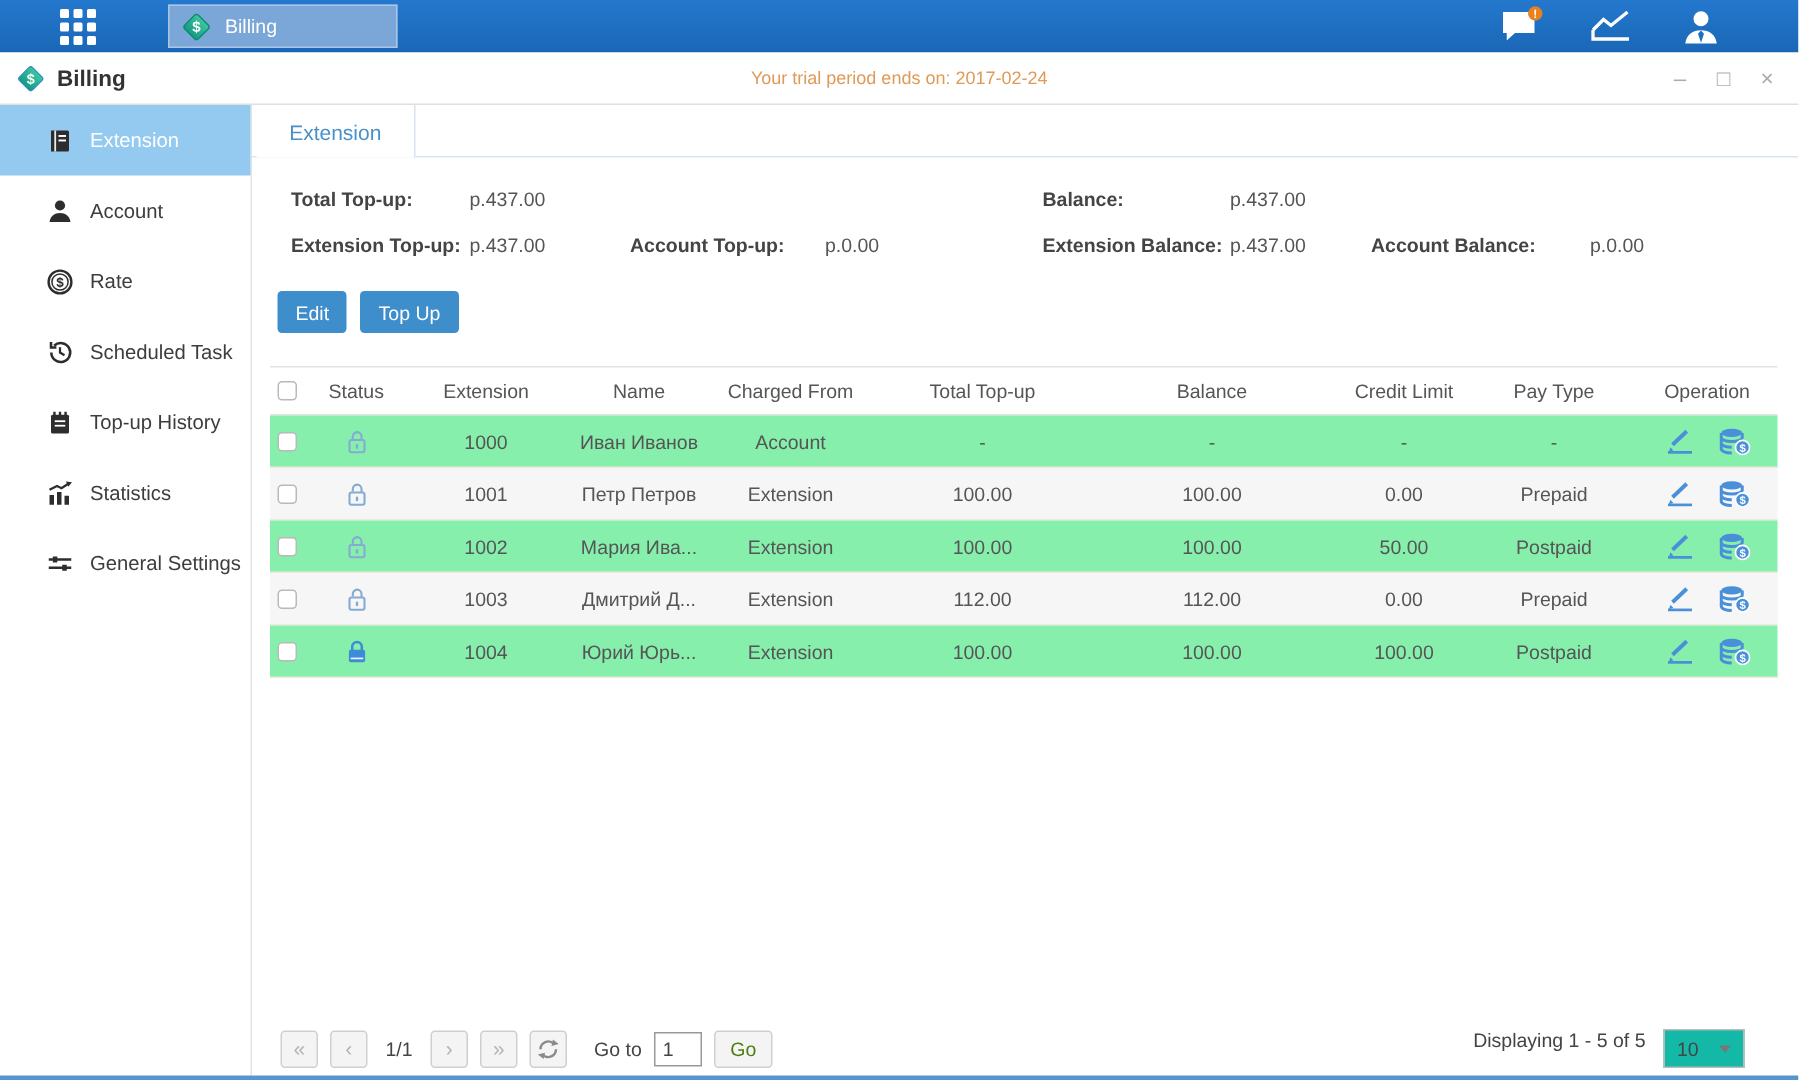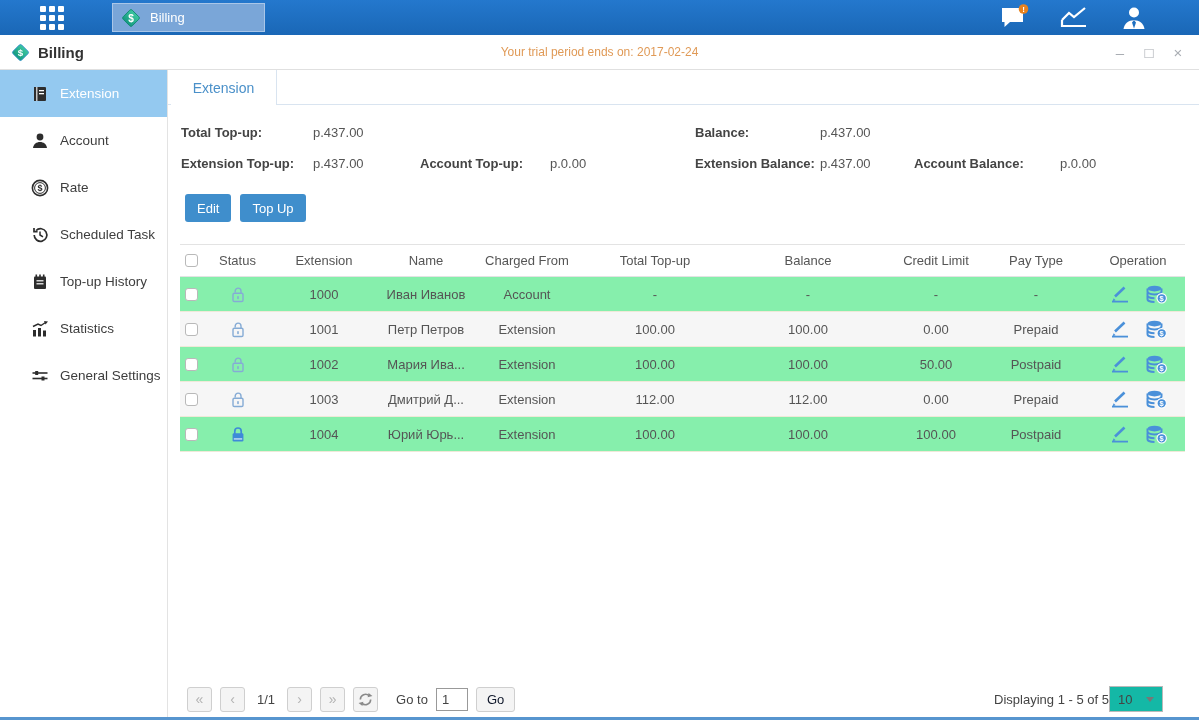--- a/index.html
+++ b/index.html
@@ -31,21 +31,21 @@
   
   .tabstrip { height:35px; position:relative; display:flex; padding-left:3px; }
   .tabstrip::after { content:""; position:absolute; left:0; right:0; bottom:0; height:1px; background:#d9e4f0; }
   .tab { width:106px; height:35px; background:#fff; border-right:1px solid #d9e4f0; display:flex; align-items:center; justify-content:center; color:#4a90c9; font-size:14px; position:relative; z-index:1; cursor:pointer; }
   
   .summary { position:relative; height:78px; margin-top:11px; }
   .summary span { position:absolute; white-space:nowrap; }
   .s-label { font-weight:bold; color:#444; }
   .s-value { color:#555; }
   .r1 { top:9px; } .r2 { top:40px; }
-  .p1l{left:13px;text-align:center;} .p1v{left:145px;} .p2l{left:252px;} .p2v{left:382px;}
+  .p1l{left:26px;text-align:center;} .p1v{left:145px;} .p2l{left:252px;} .p2v{left:382px;}
   .p3l{left:527px;} .p3v{left:652px;} .p4l{left:746px;} .p4v{left:892px;}
   
   .btnrow { margin:0 0 0 17px; display:flex; gap:9px; }
   .btn-blue { background:#3f8ecc; color:#fff; border:none; height:28px; padding:0 12px; font-size:13px; border-radius:3px; cursor:pointer; font-family:inherit; }
   
   .table { margin:22px 0 0 12px; width:1005px; color:#555; }
   .thead { display:flex; align-items:center; height:33px; border-top:1px solid #e3e3e3; border-bottom:1px solid #e3e3e3; }
   .trow { display:flex; align-items:center; height:35px; border-bottom:1px solid #efe9d8; background:#86efac; }
   .trow.alt { background:#f6f6f6; }
   .c { display:flex; align-items:center; justify-content:center; text-align:center; }
@@ -60,22 +60,22 @@
   .c-pay { width:110px; }
   .c-op { width:94px; gap:16px; }
   .checkbox { width:13px; height:13px; border:1px solid #b9b9b9; border-radius:3px; background:#fff; cursor:pointer; }
   .op-icon { cursor:pointer; display:flex; }
   
   .pager { position:absolute; left:19px; right:36px; bottom:5px; height:26px; display:flex; align-items:center; }
   .pg-btn { width:25px; height:25px; border:1px solid #cfcfcf; background:#f4f4f4; border-radius:3px; display:flex; align-items:center; justify-content:center; color:#b3b3b3; font-size:14px; cursor:pointer; margin-right:8px; }
   .pg-text { color:#444; margin:0 12px 0 4px; }
   .goto-label { color:#444; margin:0 8px 0 10px; }
   .goto-input { width:32px; height:23px; border:1px solid #999; font-size:13px; padding:0 5px; font-family:inherit; color:#444; }
-  .go-btn { height:25px; padding:0 10px; border:1px solid #cfcfcf; background:#f4f4f4; border-radius:3px; font-size:13px; color:#0f172a; cursor:pointer; margin-left:8px; font-family:inherit; }
-  .pager-right { margin-left:auto; display:flex; align-items:center; }
+  .go-btn { height:25px; padding:0 10px; border:1px solid #cfcfcf; background:#f4f4f4; border-radius:3px; font-size:13px; color:#4d7c0f; cursor:pointer; margin-left:8px; font-family:inherit; }
+  .pager-right { margin-left:auto; display:flex; align-items:flex-start; gap:12px; }
   .displaying { color:#444; }
   .page-size { width:54px; height:26px; border:1px solid #b9b9b9; background:#14b8a6; display:flex; align-items:center; justify-content:space-between; padding:0 8px; color:#444; cursor:pointer; }
   .caret { width:0; height:0; border-left:4.5px solid transparent; border-right:4.5px solid transparent; border-top:5px solid #777; }
   .bottom-edge { position:absolute; left:0; right:0; bottom:0; height:3px; background:#5795cf; }
 </style>
 </head>
 <body>
 
 <div class="topbar">
   <div class="appgrid-btn">

